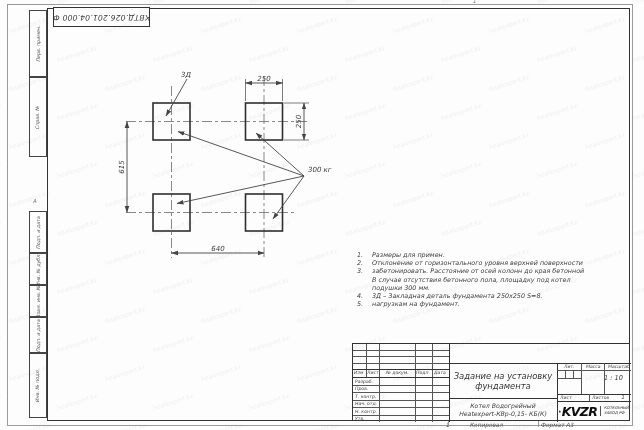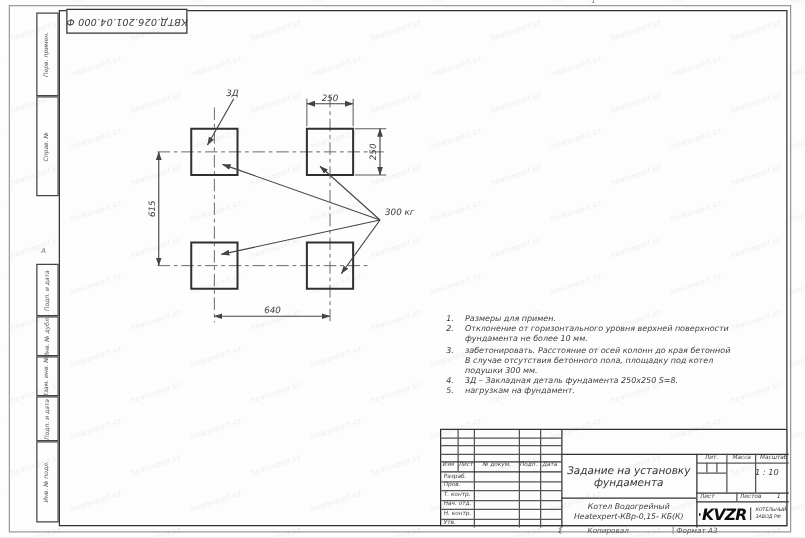--- a/index.html
+++ b/index.html
@@ -137,21 +137,20 @@
   </svg>
 
   <div class="abs notes">
       <div class="note">
         <span class="num">1.</span>
         <div>Размеры для примен.</div>
       </div>
       <div class="note">
         <span class="num">2.</span>
         <div>Отклонение от горизонтального уровня верхней поверхности</div>
-        <div>фундамента не более 10 мм.</div>
       </div>
       <div class="note">
         <span class="num">3.</span>
         <div>забетонировать. Расстояние от осей колонн до края бетонной</div>
         <div>В случае отсутствия бетонного пола, площадку под котел</div>
         <div>подушки 300 мм.</div>
       </div>
       <div class="note">
         <span class="num">4.</span>
         <div>3Д – Закладная деталь фундамента 250х250 S=8.</div>

